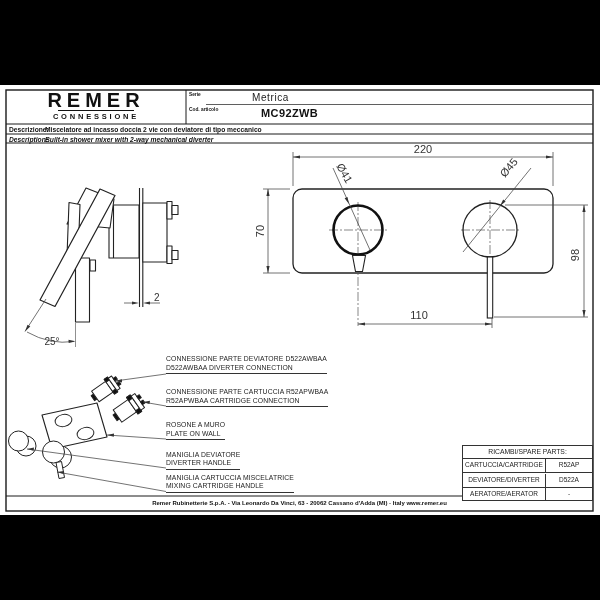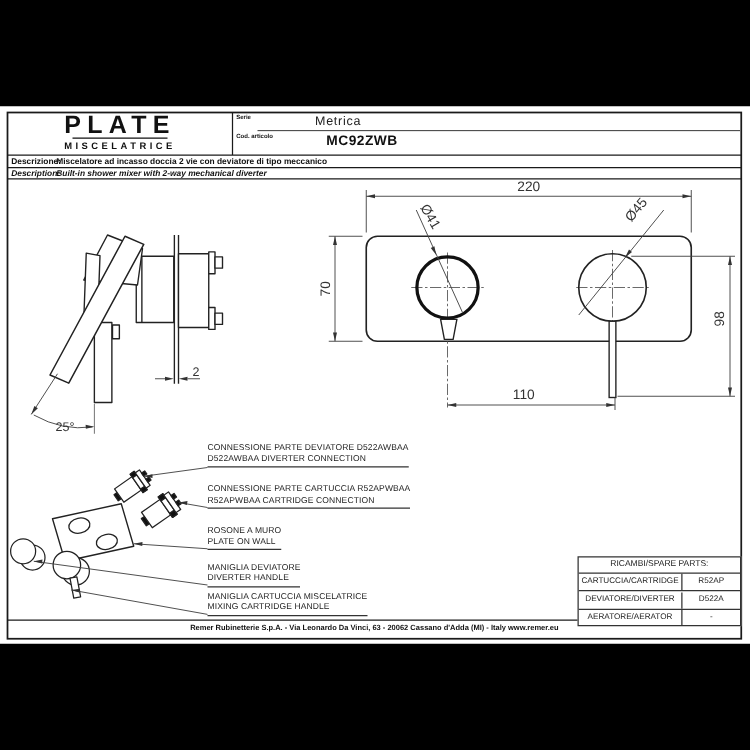--- a/index.html
+++ b/index.html
@@ -192,23 +192,23 @@
     <line x1="166" y1="439" x2="107" y2="435"></line>
     <polygon points="107,435 114,433.6 113.8,436.8" fill="#333" stroke="none"></polygon>
     <line x1="166" y1="468" x2="27" y2="449"></line>
     <polygon points="27,449 34,447.6 33.6,450.8" fill="#333" stroke="none"></polygon>
     <line x1="166" y1="491.5" x2="57" y2="472"></line>
     <polygon points="57,472 64,470.9 63.5,474" fill="#333" stroke="none"></polygon>
   </g>
 </svg>
 
 <div class="abs logo">
-  <div class="brand">PLATE</div>
+  <div class="brand">REMER</div>
   <div class="rule"></div>
-  <div class="sub">MISCELATRICE</div>
+  <div class="sub">CONNESSIONE</div>
 </div>
 
 <div class="abs tiny-label" style="left:189px;top:92px;">Serie</div>
 <div class="abs serie-value" style="left:212px;top:92.5px;">Metrica</div>
 <div class="abs tiny-label" style="left:189px;top:106.5px;">Cod. articolo</div>
 <div class="abs cod-value" style="left:244px;top:108px;margin-left:17px;">MC92ZWB</div>
 
 <div class="abs desc-row" style="left:9px;top:126px;">
   <span class="lbl">Descrizione:</span><span>Miscelatore ad incasso doccia 2 vie con deviatore di tipo meccanico</span>
 </div>

